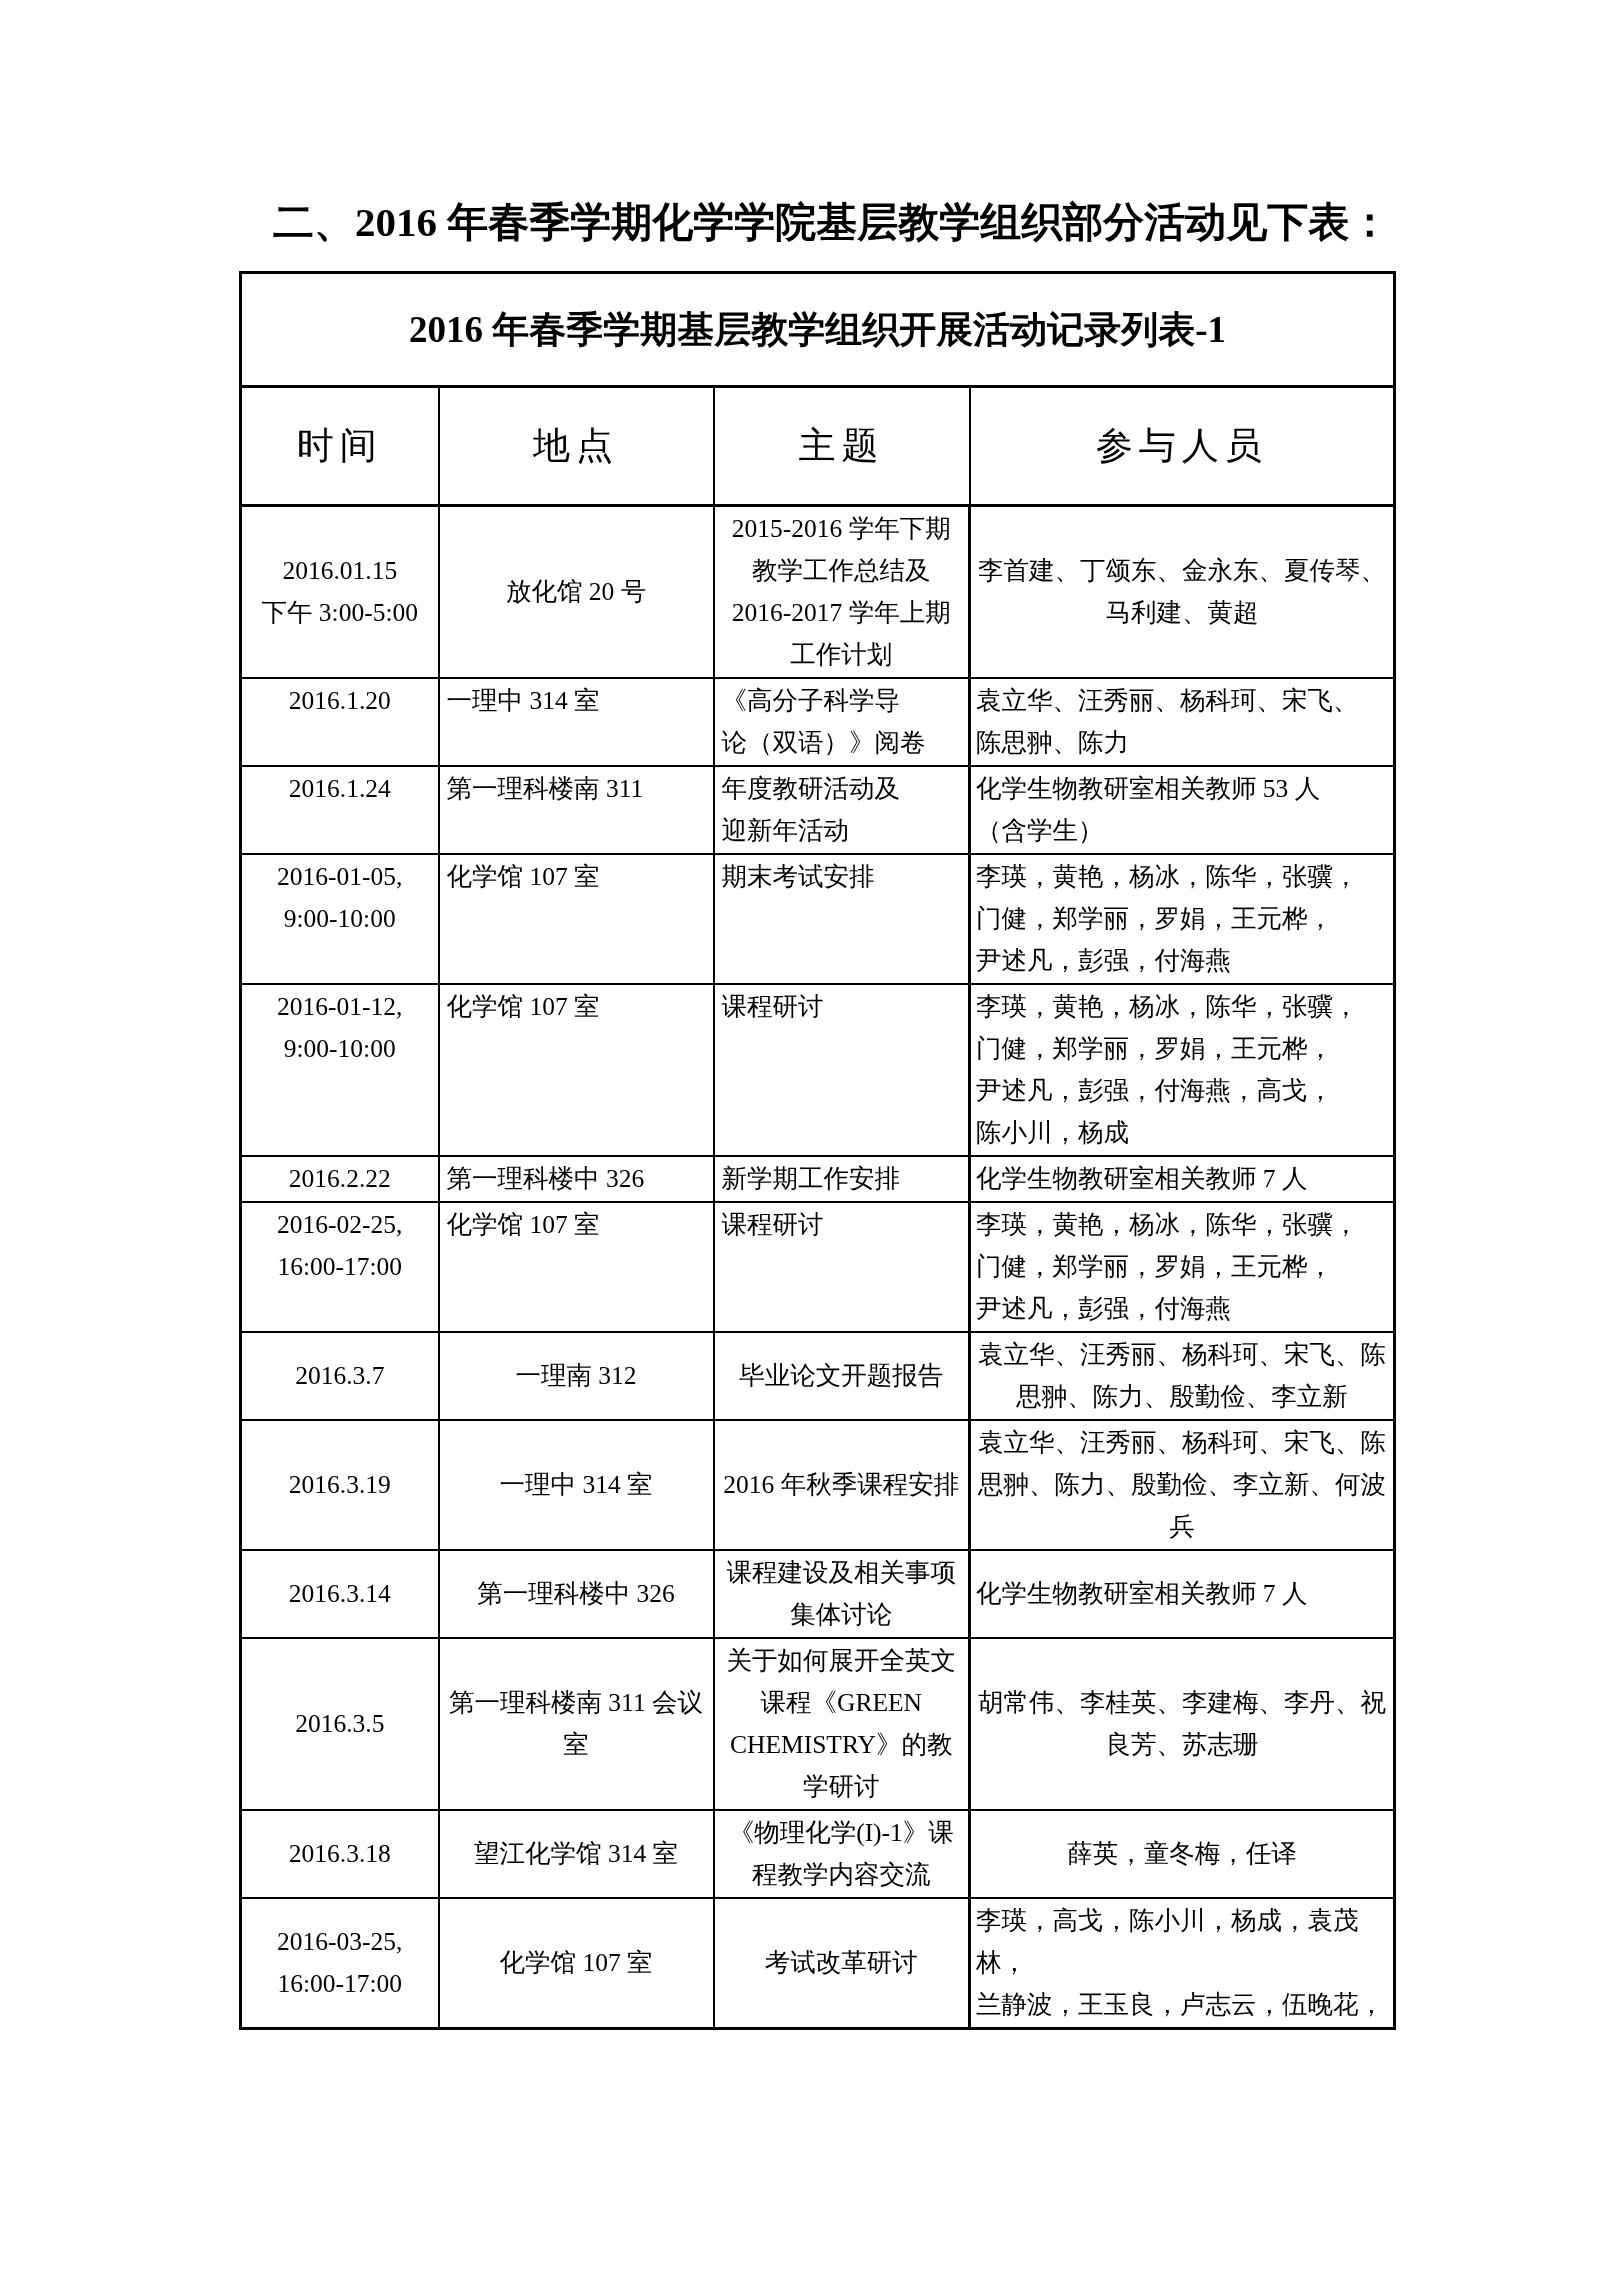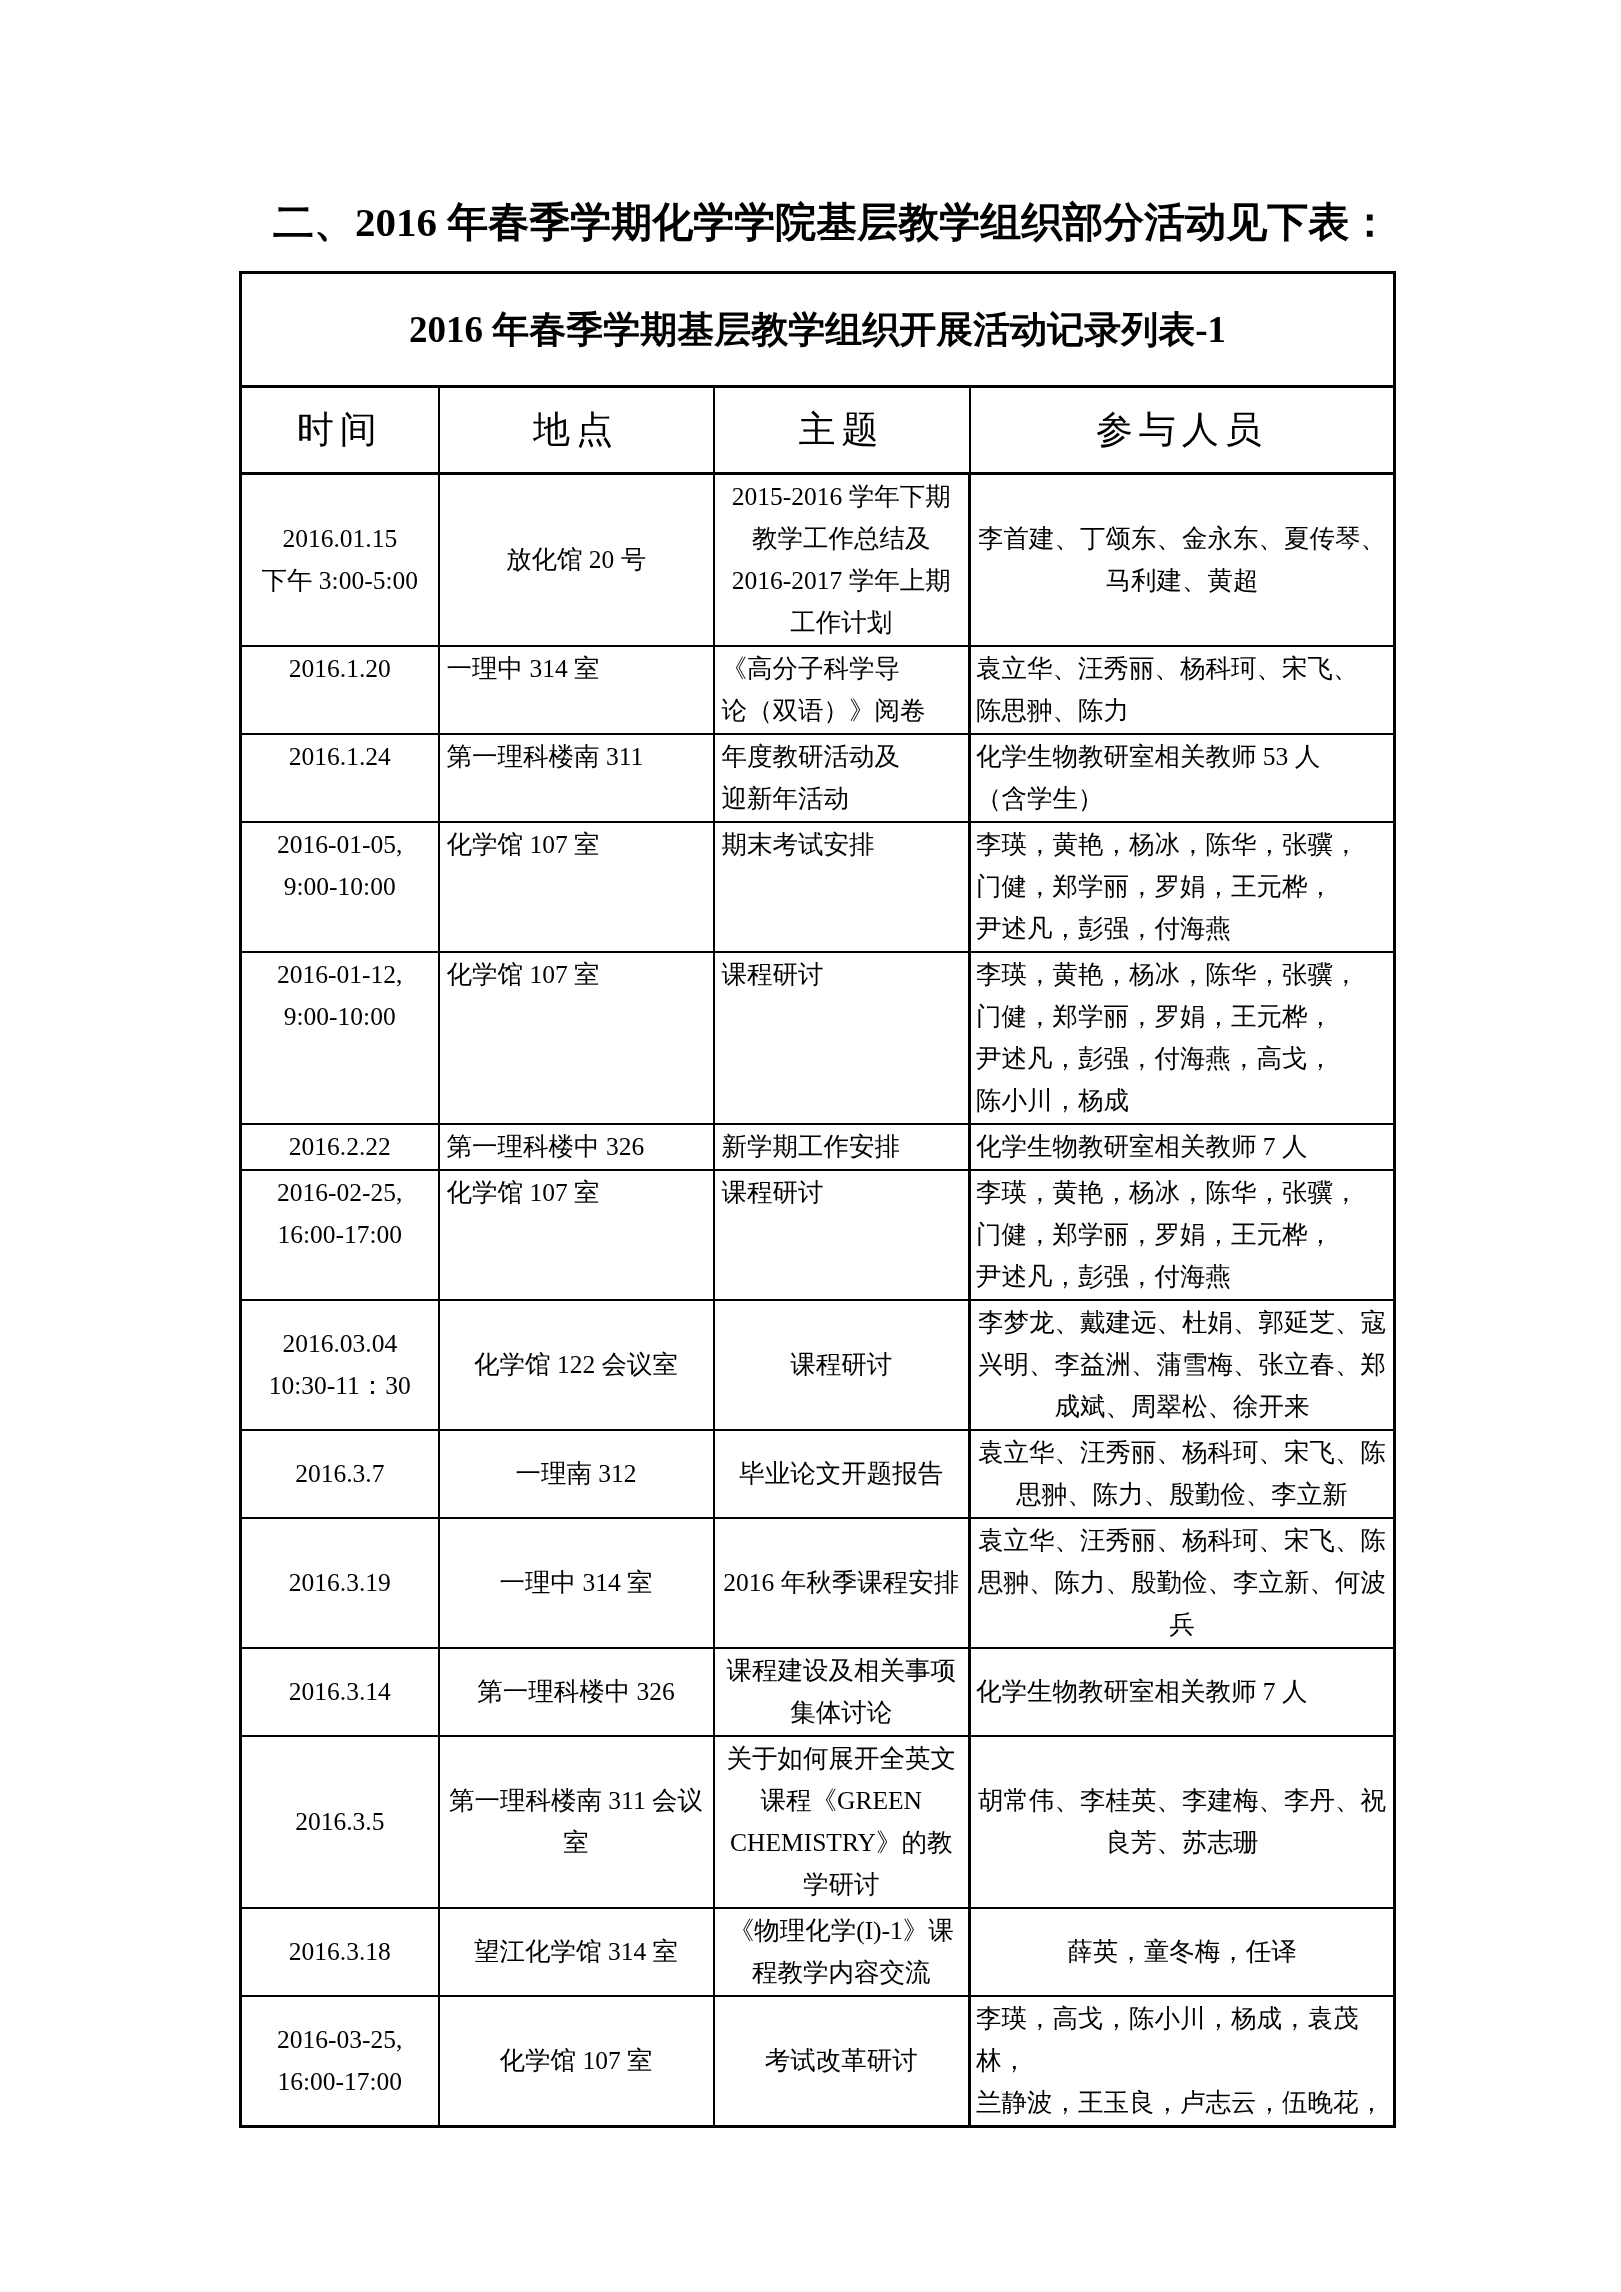--- a/index.html
+++ b/index.html
@@ -48,21 +48,21 @@
     padding: 12px;
   }
   th.col-h {
     border: 2px solid #000000;
     border-bottom: 3.9px solid #000000;
     height: 84px;
     text-align: center;
     vertical-align: middle;
     font-size: 37px;
     font-weight: normal;
-    padding: 0;
+    padding: 16px;
     letter-spacing: 5.9px;
   }
   td.body {
     border-top: 2.9px solid #000000;
     border-bottom: 2.9px solid #000000;
     border-left: 2px solid #000000;
     border-right: 2px solid #000000;
     font-size: 25.5px;
     line-height: 42px;
     padding: 1px 7px;
@@ -160,29 +160,20 @@
         <tr class="v-top">
           <td class="body a-center bold">2016-02-25,
 16:00-17:00</td>
           <td class="body a-left">化学馆 107 室</td>
           <td class="body a-left">课程研讨</td>
           <td class="body a-left part">李瑛，黄艳，杨冰，陈华，张骥，
 门健，郑学丽，罗娟，王元桦，
 尹述凡，彭强，付海燕</td>
         </tr>
         <tr>
-          <td class="body a-center">2016.03.04
-10:30-11：30</td>
-          <td class="body a-center">化学馆 122 会议室</td>
-          <td class="body a-center">课程研讨</td>
-          <td class="body a-center part">李梦龙、戴建远、杜娟、郭延芝、寇
-兴明、李益洲、蒲雪梅、张立春、郑
-成斌、周翠松、徐开来</td>
-        </tr>
-        <tr>
           <td class="body a-center">2016.3.7</td>
           <td class="body a-center">一理南 312</td>
           <td class="body a-center">毕业论文开题报告</td>
           <td class="body a-center part">袁立华、汪秀丽、杨科珂、宋飞、陈
 思翀、陈力、殷勤俭、李立新</td>
         </tr>
         <tr>
           <td class="body a-center">2016.3.19</td>
           <td class="body a-center">一理中 314 室</td>
           <td class="body a-center">2016 年秋季课程安排</td>

